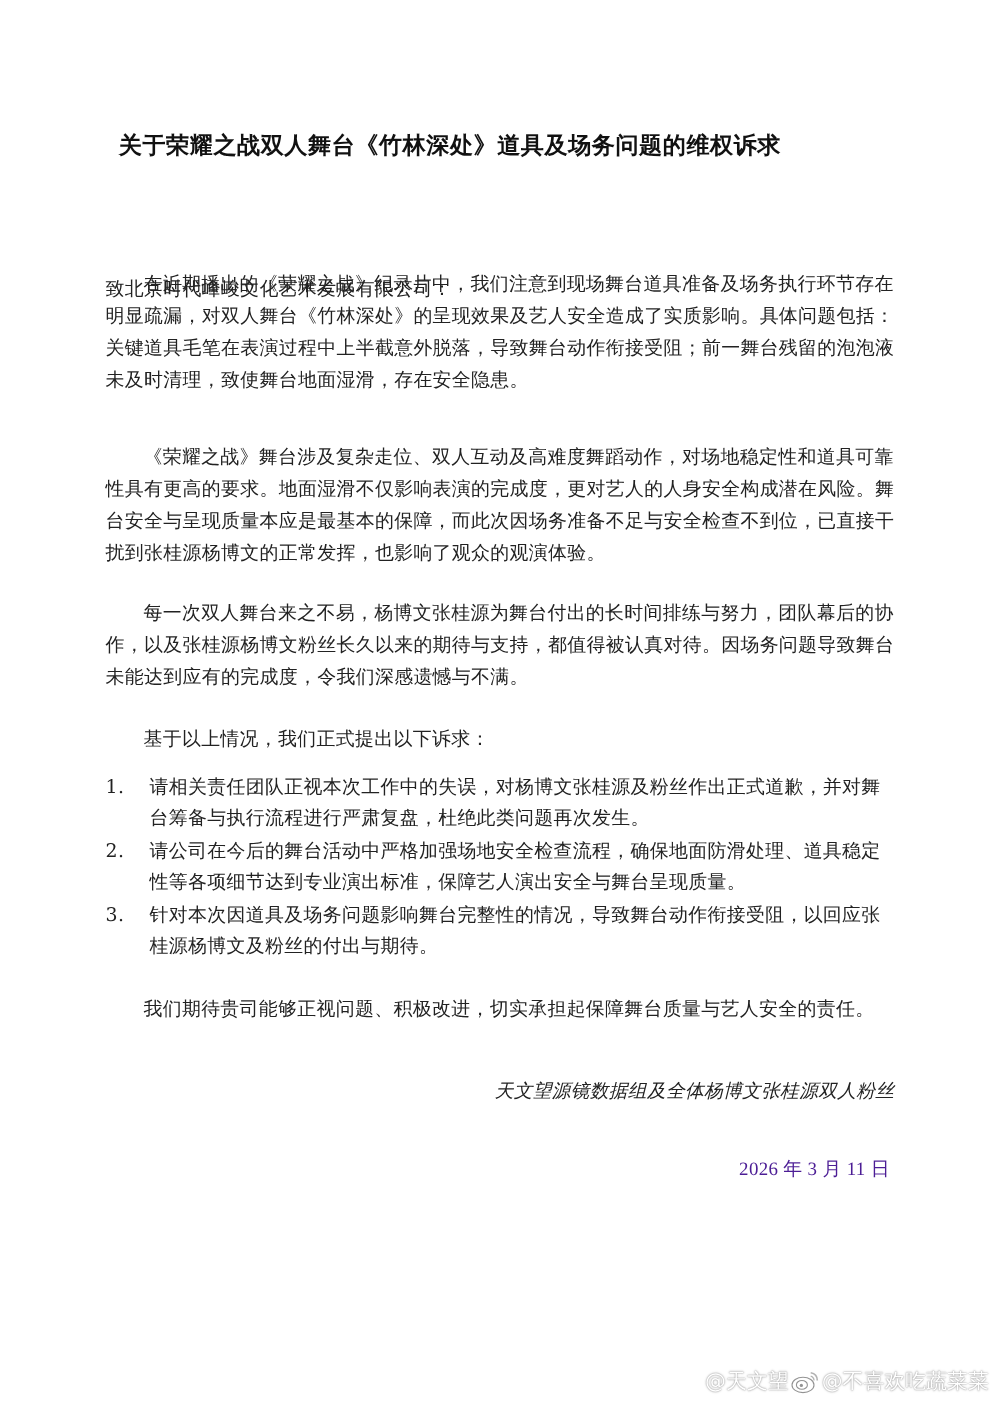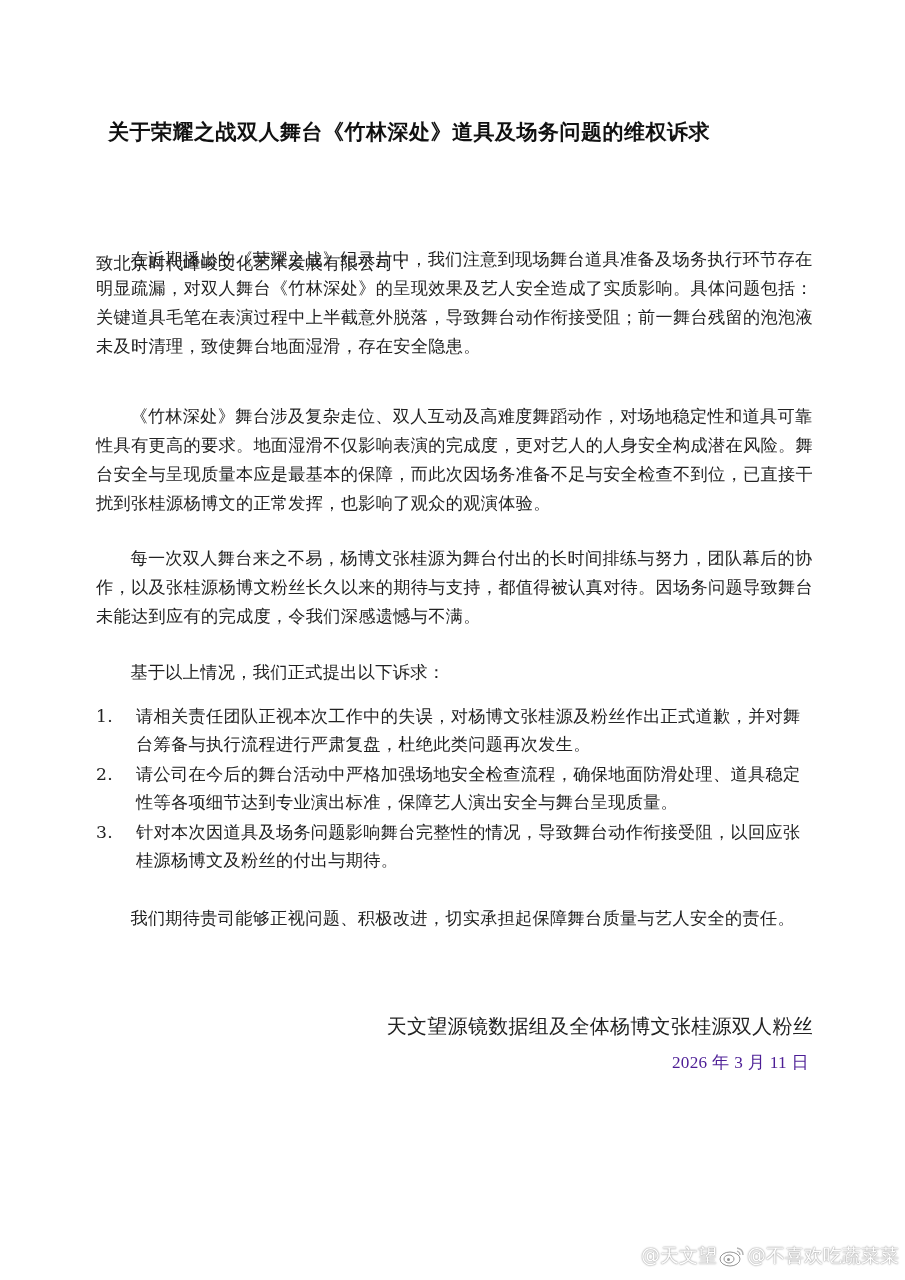--- a/index.html
+++ b/index.html
@@ -36,22 +36,22 @@
     .list {
       position: absolute; left: 96px; top: 702px; width: 718px;
       font-size: 17.2px; line-height: 28px; color: #222;
       letter-spacing: 0.3px;
     }
     .list-item { display: flex; margin-bottom: 2px; }
     .list-num { width: 40px; flex: none; }
     .list-text { flex: 1; }
     .p5 { top: 904px; }
     .signature {
-      position: absolute; right: 92px; top: 1013px;
-      font-size: 20px; color: #222; text-align: right; letter-spacing: 0.3px;
+      position: absolute; right: 92px; top: 980px;
+      font-size: 17px; color: #222; text-align: right; letter-spacing: 0.3px; font-style: italic;
     }
     .date {
       position: absolute; right: 96px; top: 1050px;
       font-size: 17.2px; color: #4c1d95; text-align: right; letter-spacing: 0.3px; font-family: Liberation Serif, serif;
     }
     .watermark {
       position: absolute; right: 6px; top: 1243px;
       font-family: "DejaVu Sans", "Liberation Sans", sans-serif;
       font-size: 19px; color: #ffffff;
       text-shadow: 0 0 2px #888, 0 0 1px #999;
@@ -63,21 +63,21 @@
     }
   </style>
 </head>
 <body>
 
 <div class="title">关于荣耀之战双人舞台《竹林深处》道具及场务问题的维权诉求</div>
 
 <div class="body-text salutation">致北京时代峰峻文化艺术发展有限公司：</div>
 
 <p class="body-text para p1">在近期播出的《荣耀之战》纪录片中，我们注意到现场舞台道具准备及场务执行环节存在明显疏漏，对双人舞台《竹林深处》的呈现效果及艺人安全造成了实质影响。具体问题包括：关键道具毛笔在表演过程中上半截意外脱落，导致舞台动作衔接受阻；前一舞台残留的泡泡液未及时清理，致使舞台地面湿滑，存在安全隐患。</p>
-<p class="body-text para p2">《竹林深处》舞台涉及复杂走位、双人互动及高难度舞蹈动作，对场地稳定性和道具可靠性具有更高的要求。地面湿滑不仅影响表演的完成度，更对艺人的人身安全构成潜在风险。舞台安全与呈现质量本应是最基本的保障，而此次因场务准备不足与安全检查不到位，已直接干扰到张桂源杨博文的正常发挥，也影响了观众的观演体验。</p>
+<p class="body-text para p2">《荣耀之战》舞台涉及复杂走位、双人互动及高难度舞蹈动作，对场地稳定性和道具可靠性具有更高的要求。地面湿滑不仅影响表演的完成度，更对艺人的人身安全构成潜在风险。舞台安全与呈现质量本应是最基本的保障，而此次因场务准备不足与安全检查不到位，已直接干扰到张桂源杨博文的正常发挥，也影响了观众的观演体验。</p>
 <p class="body-text para p3">每一次双人舞台来之不易，杨博文张桂源为舞台付出的长时间排练与努力，团队幕后的协作，以及张桂源杨博文粉丝长久以来的期待与支持，都值得被认真对待。因场务问题导致舞台未能达到应有的完成度，令我们深感遗憾与不满。</p>
 <p class="body-text para p4">基于以上情况，我们正式提出以下诉求：</p>
 
 <div class="list">
   <div class="list-item">
     <span class="list-num">1.</span>
     <span class="list-text">请相关责任团队正视本次工作中的失误，对杨博文张桂源及粉丝作出正式道歉，并对舞台筹备与执行流程进行严肃复盘，杜绝此类问题再次发生。</span>
   </div>
   <div class="list-item">
     <span class="list-num">2.</span>

